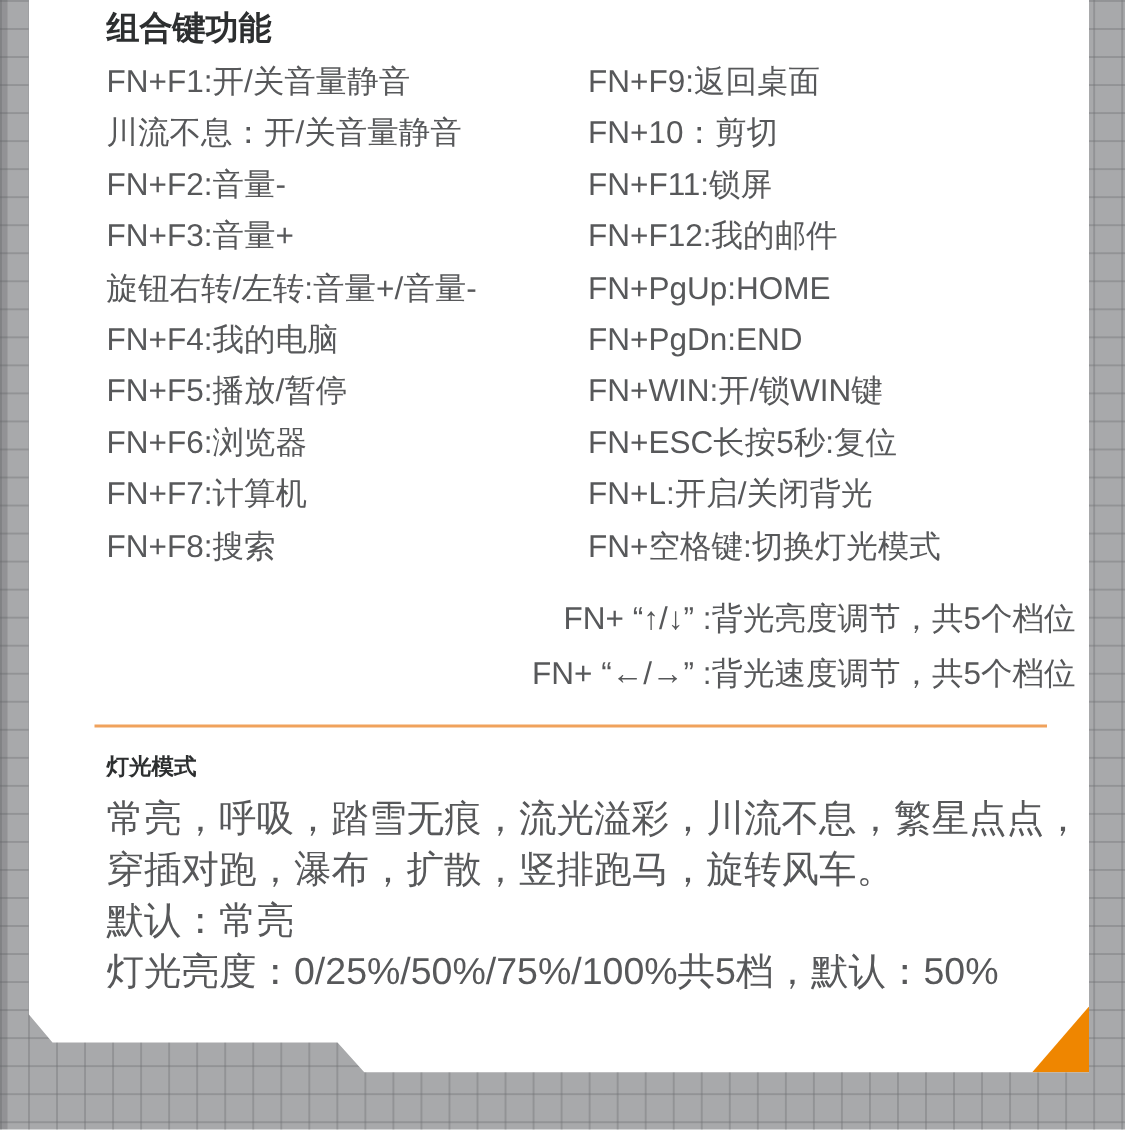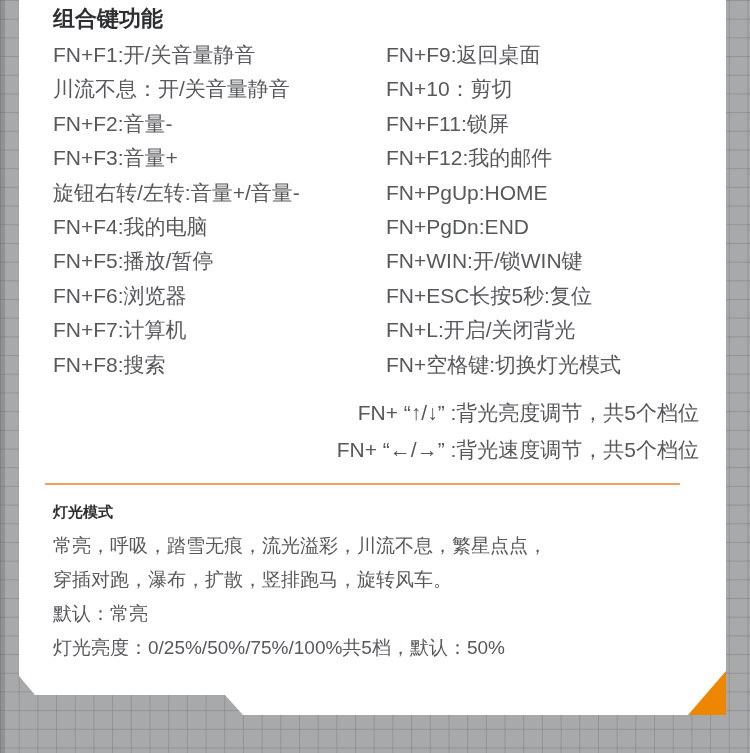--- a/index.html
+++ b/index.html
@@ -19,47 +19,47 @@
   .card{
     position:absolute;left:19px;top:0;width:707px;height:716px;
     background:#ffffff;z-index:1;
     clip-path:polygon(0 0,707px 0,707px 715px,224px 715px,206px 695px,16px 695px,0 676px);
   }
   .corner-triangle{
     position:absolute;left:688px;top:671px;width:38px;height:44px;z-index:2;
     clip-path:polygon(100% 0,100% 100%,0 100%);
   }
   .content{
-    position:absolute;left:34px;top:0;width:646px;
+    position:absolute;left:52px;top:0;width:646px;
   }
   .sec-title{
     margin:8px 0 8px 0;
     font-size:22px;font-weight:700;color:#2d2f30;line-height:22px;
   }
   .fn-grid{
-    display:grid;grid-template-columns:321px 1fr;column-gap:12px;
+    display:grid;grid-template-columns:321px 1fr;column-gap:0;
   }
   .fn-col{display:block;}
   .fn-line{
     font-size:21px;color:#57585a;line-height:34.4px;white-space:nowrap;
   }
   .backlight-block{margin-top:12px;}
   .backlight-line{
     font-size:21px;color:#57585a;line-height:37px;white-space:nowrap;text-align:right;
   }
   .divider{
     margin:15px 0 0 -8px;width:635px;height:0;
     border:none;border-top:2px solid #f0a25c;
   }
   .light-title{
     margin:16px 0 6px 0;
     font-size:15px;font-weight:700;color:#2d2f30;line-height:22px;
   }
   .light-line{
-    font-size:19px;color:#57585a;line-height:34px;white-space:nowrap;
+    font-size:25px;color:#57585a;line-height:34px;white-space:nowrap;
   }
 </style>
 </head>
 <body>
 
 <div class="left-shade"></div>
 
 <div class="card">
   <div class="content">
 

